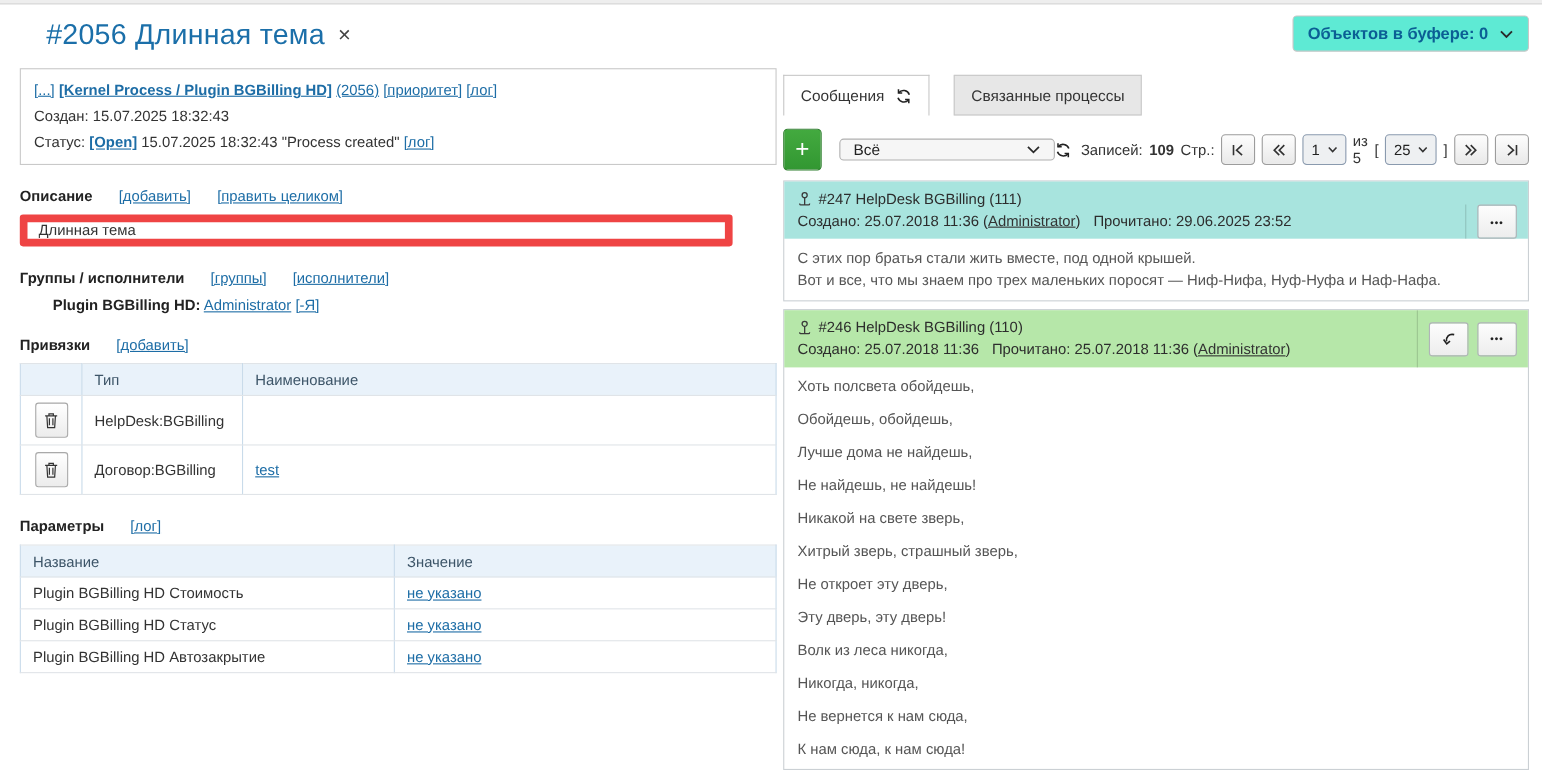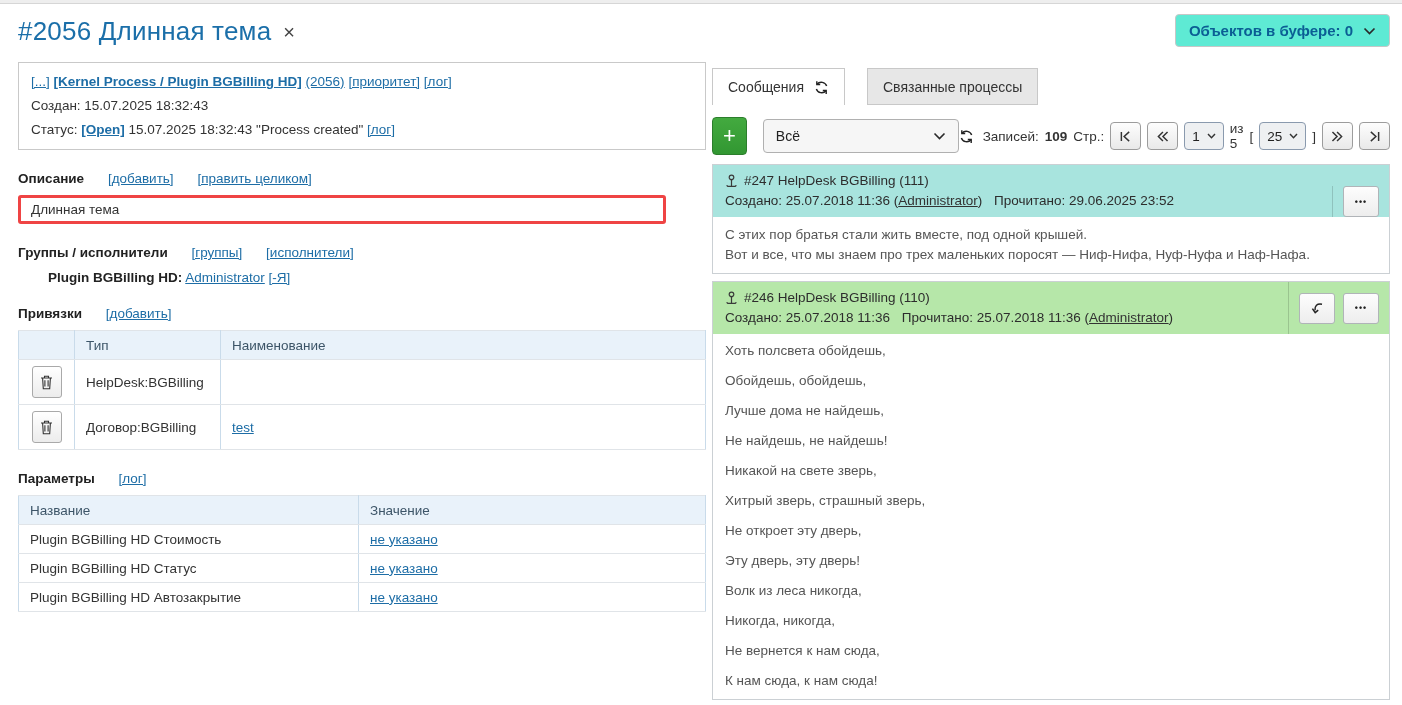--- a/index.html
+++ b/index.html
@@ -10,31 +10,31 @@
     font-size:13.5px; color:#333;
   }
   .top-edge { height:4px; background:#eeeeee; border-bottom:1px solid #d6d6d6; }
 
   a, .link { color:#1d6da6; text-decoration:underline; cursor:pointer; }
   .link.bold { font-weight:bold; }
   .dark-link { color:#333; text-decoration:underline; cursor:pointer; }
 
   
   .left-pane { position:absolute; left:18px; top:12px; width:688px; }
-  .page-title-row { display:flex; align-items:center; margin-top:4px; }
+  .page-title-row { display:flex; align-items:center; margin-top:4px;margin-left:24px; }
   .page-title { font-size:26px; color:#1b6fa9; font-weight:400; letter-spacing:.2px; }
   .close-x { margin-left:12px; font-size:20px; color:#444; cursor:pointer; line-height:1; }
 
   .info-box { margin-top:15px; border:1px solid #c9c9c9; padding:7px 12px; line-height:24px; }
 
   .section-heading { margin-top:21px; font-weight:bold; color:#222; }
   .section-heading .link { font-weight:normal; margin-left:20px; }
 
   .desc-input {
-    margin-top:9px; width:648px; height:29px; border:3px solid #ef4444; border-radius:3px;
+    margin-top:9px; width:648px; height:29px; border:7px solid #ef4444; border-radius:3px;
     padding:0 10px; font-family:"Liberation Sans", sans-serif; font-size:13.5px; color:#333;
   }
 
   .executors-line { margin-top:10px; padding-left:30px; }
   .executors-line b { color:#222; }
 
   table { border-collapse:collapse; margin-top:9px; width:688px; }
   th { background:#e9f2fa; color:#3d5568; font-weight:normal; text-align:left; }
   th, td { border:1px solid; border-color:#e0e4e8 #c9dbea; padding:6px 11px; }
   table, tr { border:1px solid #d4dee8; }
@@ -68,21 +68,21 @@
   .toolbar { position:absolute; top:117px; left:0; width:678px; display:flex; align-items:center; }
   .add-btn {
     width:38px; height:38px; border:1px solid #2c7e2c; border-radius:4px;
     background:linear-gradient(#43aa3f,#329732); color:#fff; font-size:22px; line-height:1;
     display:flex; align-items:center; justify-content:center; cursor:pointer;
   }
   .select-box {
     display:flex; align-items:center; justify-content:space-between; cursor:pointer;
     border:1px solid #b0b0b0; border-radius:4px; background:#f6f6f6; color:#222;
   }
-  .filter-select { margin-left:16px; width:212px; height:34px; padding:0 12px; font-size:14px; }
+  .filter-select { margin-left:16px; width:212px; height:20px; padding:0 12px; font-size:14px; }
   .pager { margin-left:auto; display:flex; align-items:center; gap:6px; color:#333; }
   .pager .b { font-weight:bold; }
   .page-btn {
     height:28px; min-width:31px; padding:0 6px; border:1px solid #9c9c9c; border-radius:4px;
     background:linear-gradient(#fdfdfd,#e9e9e9); display:flex; align-items:center; justify-content:center; cursor:pointer;
   }
   .mini-select { height:28px; padding:0 7px; gap:7px; border-color:#8a9aae; background:#eef0f2; }
 
   .messages { position:absolute; top:164px; left:0; width:678px; }
   .msg-card { border:1px solid #cbd0d4; margin-bottom:7px; }

